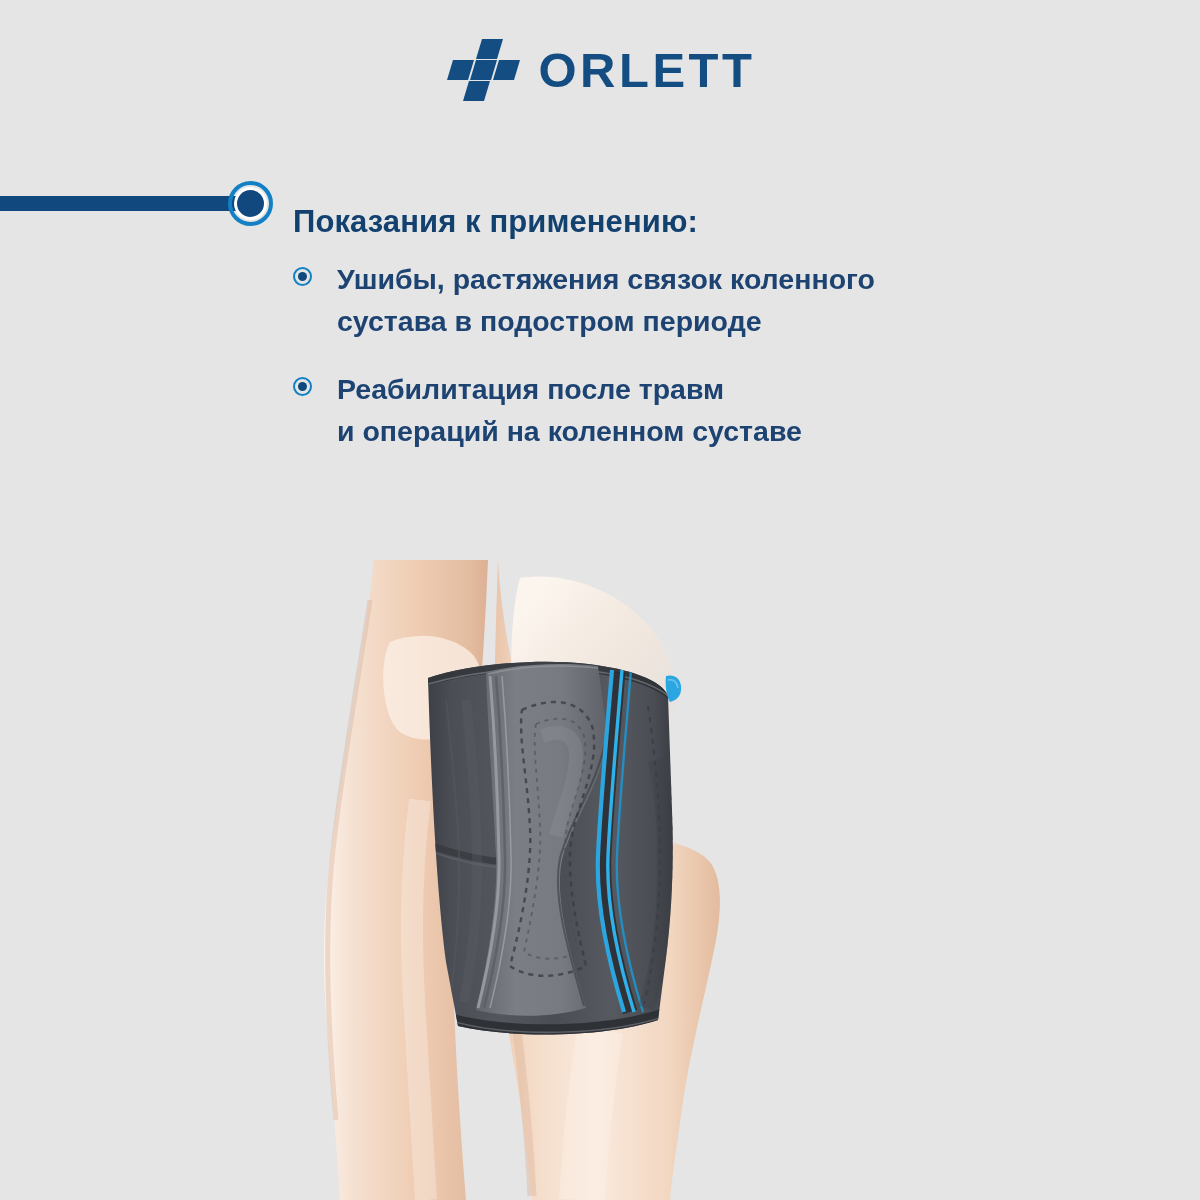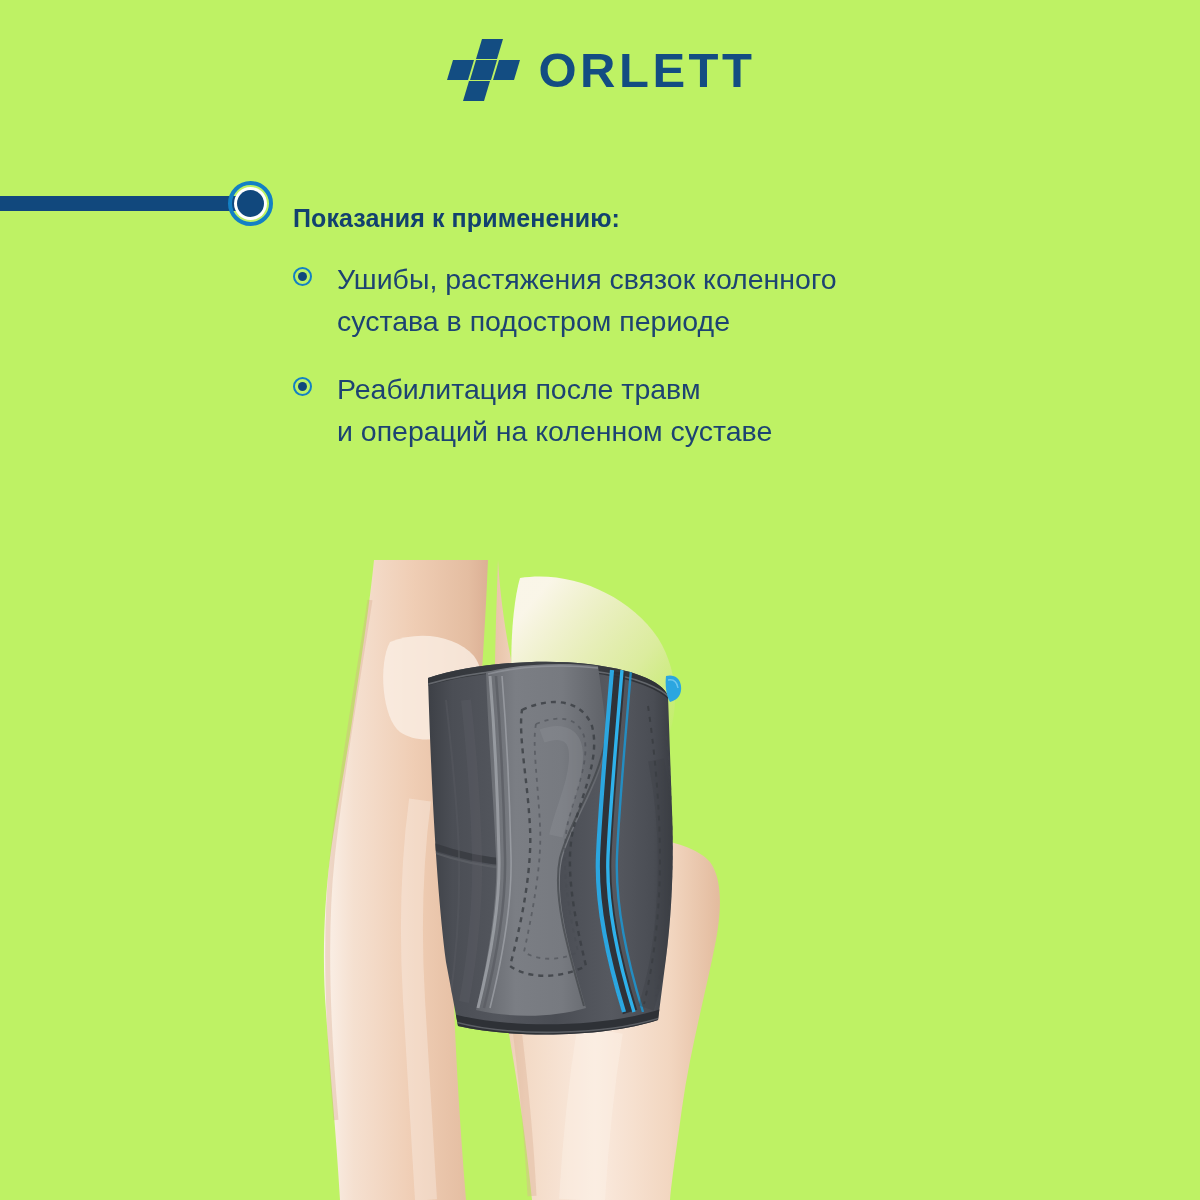--- a/index.html
+++ b/index.html
@@ -8,21 +8,21 @@
     padding: 0;
     background: #ffffff;
   }
   body {
     font-family: "Liberation Sans", "DejaVu Sans", sans-serif;
   }
   #page {
     position: relative;
     width: 1200px;
     height: 1200px;
-    background: #bef264;
+    background: #e5e5e5;
     overflow: hidden;
   }
 
   
   #logo-block {
     position: absolute;
     left: 0;
     top: 34px;
     width: 1200px;
     height: 72px;
@@ -81,21 +81,21 @@
     position: absolute;
     left: 9px; top: 9px;
     width: 27px; height: 27px;
     border-radius: 50%;
     background: #11487d;
   }
   #heading-text {
     position: absolute;
     left: 293px;
     top: 184px;
-    font-size: 25px;
+    font-size: 31px;
     font-weight: bold;
     color: #12416f;
     letter-spacing: 0.1px;
     white-space: nowrap;
     margin-top: 20px;
   }
 
   
   #indications-list {
     position: absolute;
@@ -129,21 +129,21 @@
     position: absolute;
     left: 5px; top: 5px;
     width: 9px; height: 9px;
     border-radius: 50%;
     background: #11487d;
   }
   .indication-text {
     font-size: 28.5px;
     line-height: 42px;
     color: #1d4372;
-    font-weight: normal;
+    font-weight: bold;
   }
   .indication-text .ln { display: block; white-space: nowrap; }
 
   
   #product-photo {
     position: absolute;
     left: 270px;
     top: 560px;
     width: 620px;
     height: 640px;

